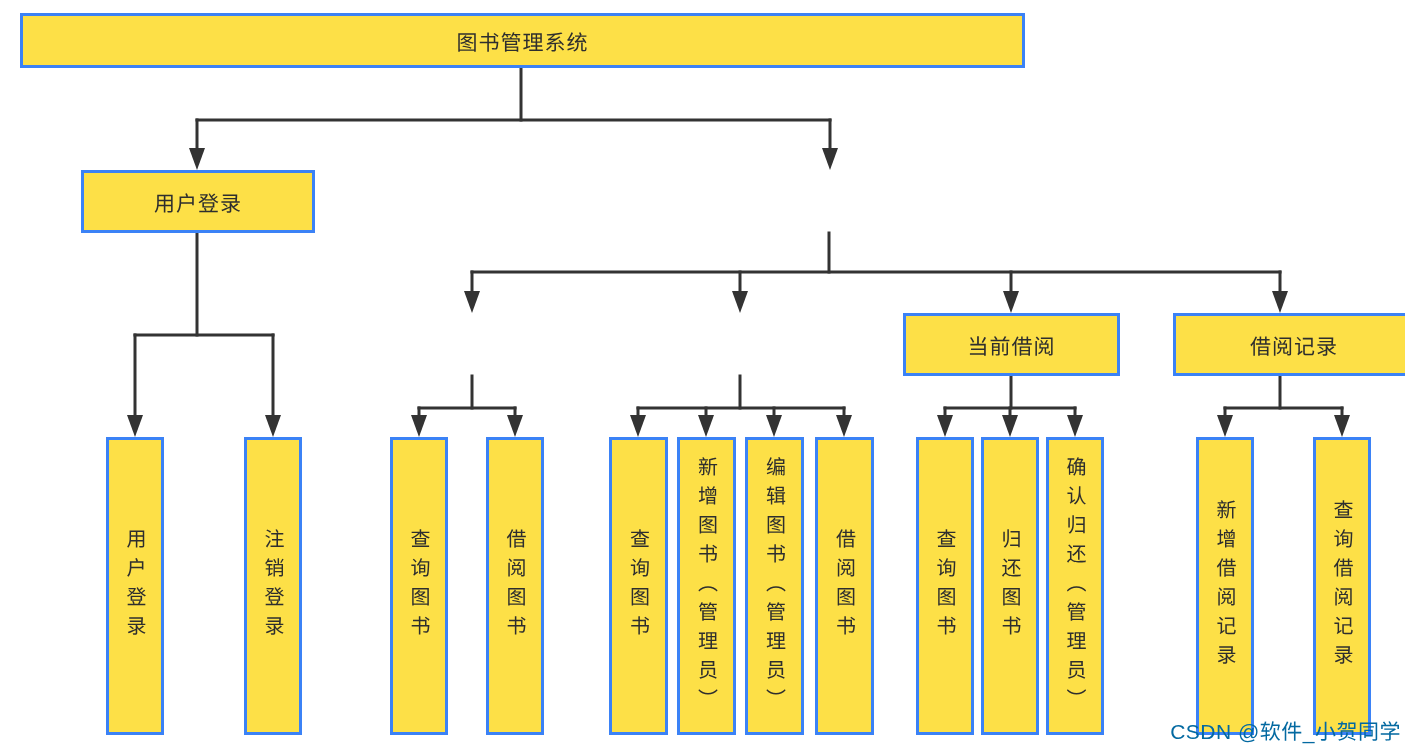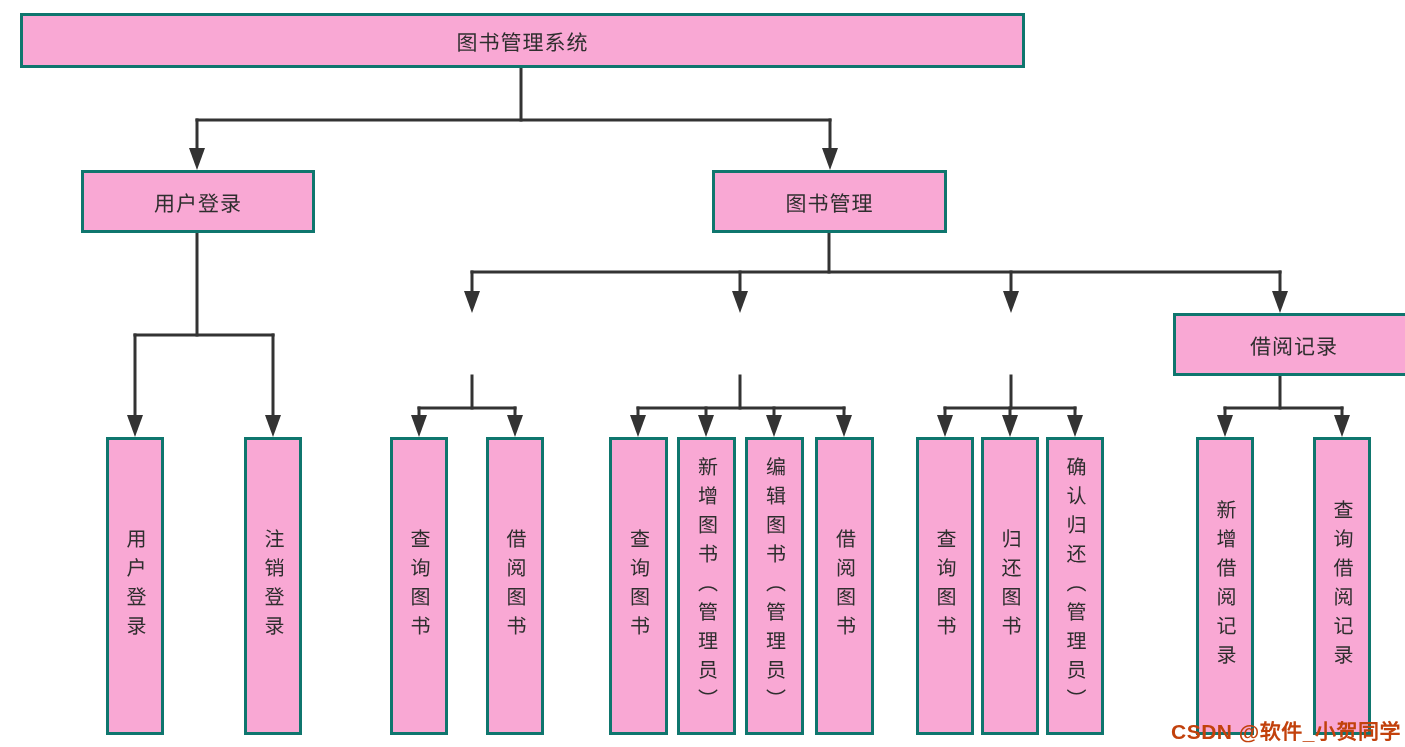--- a/index.html
+++ b/index.html
@@ -9,22 +9,22 @@
     height: 747px;
     background: #ffffff;
     overflow: hidden;
     font-family: "Liberation Sans", "DejaVu Sans", sans-serif;
     color: #2e2e2e;
   }
   svg.wires { position: absolute; left: 0; top: 0; z-index: 1; }
   .node {
     position: absolute;
     z-index: 2;
-    background: #f9a8d4;
-    border: 3px solid #0f766e;
+    background: #fde047;
+    border: 3px solid #3b82f6;
     box-sizing: border-box;
     display: flex;
     align-items: center;
     justify-content: center;
   }
   .node.h .lbl {
     font-size: 21px;
     letter-spacing: 1px;
     white-space: nowrap;
   }
@@ -128,24 +128,24 @@
     </g>
   </svg>
 
   <div class="node h" style="left:20px;top:13px;width:1005px;height:55px">
     <span class="lbl">图书管理系统</span>
   </div>
 
   <div class="node h" style="left:81px;top:170px;width:234px;height:63px">
     <span class="lbl">用户登录</span>
   </div>
-  <div class="node h" style="left:712px;top:170px;width:235px;height:63px">
-    <span class="lbl">图书管理</span>
+
+  <div class="node h" style="left:903px;top:313px;width:217px;height:63px">
+    <span class="lbl">当前借阅</span>
   </div>
-
   <div class="node h" style="left:1173px;top:313px;width:242px;height:63px">
     <span class="lbl">借阅记录</span>
   </div>
 
   <div class="node v" style="left:106px;top:437px;width:58px;height:298px">
     <span class="lbl">用户登录</span>
   </div>
   <div class="node v" style="left:244px;top:437px;width:58px;height:298px">
     <span class="lbl">注销登录</span>
   </div>
@@ -180,15 +180,15 @@
     <span class="lbl">确认归还（管理员）</span>
   </div>
 
   <div class="node v" style="left:1196px;top:437px;width:58px;height:298px">
     <span class="lbl">新增借阅记录</span>
   </div>
   <div class="node v" style="left:1313px;top:437px;width:58px;height:298px">
     <span class="lbl">查询借阅记录</span>
   </div>
 
-  <div class="watermark" style="color: #c2410c; font-weight: bold;">CSDN @软件_小贺同学</div>
+  <div class="watermark" style="color: #0369a1;">CSDN @软件_小贺同学</div>
 
 </div>
 
 </body></html>

